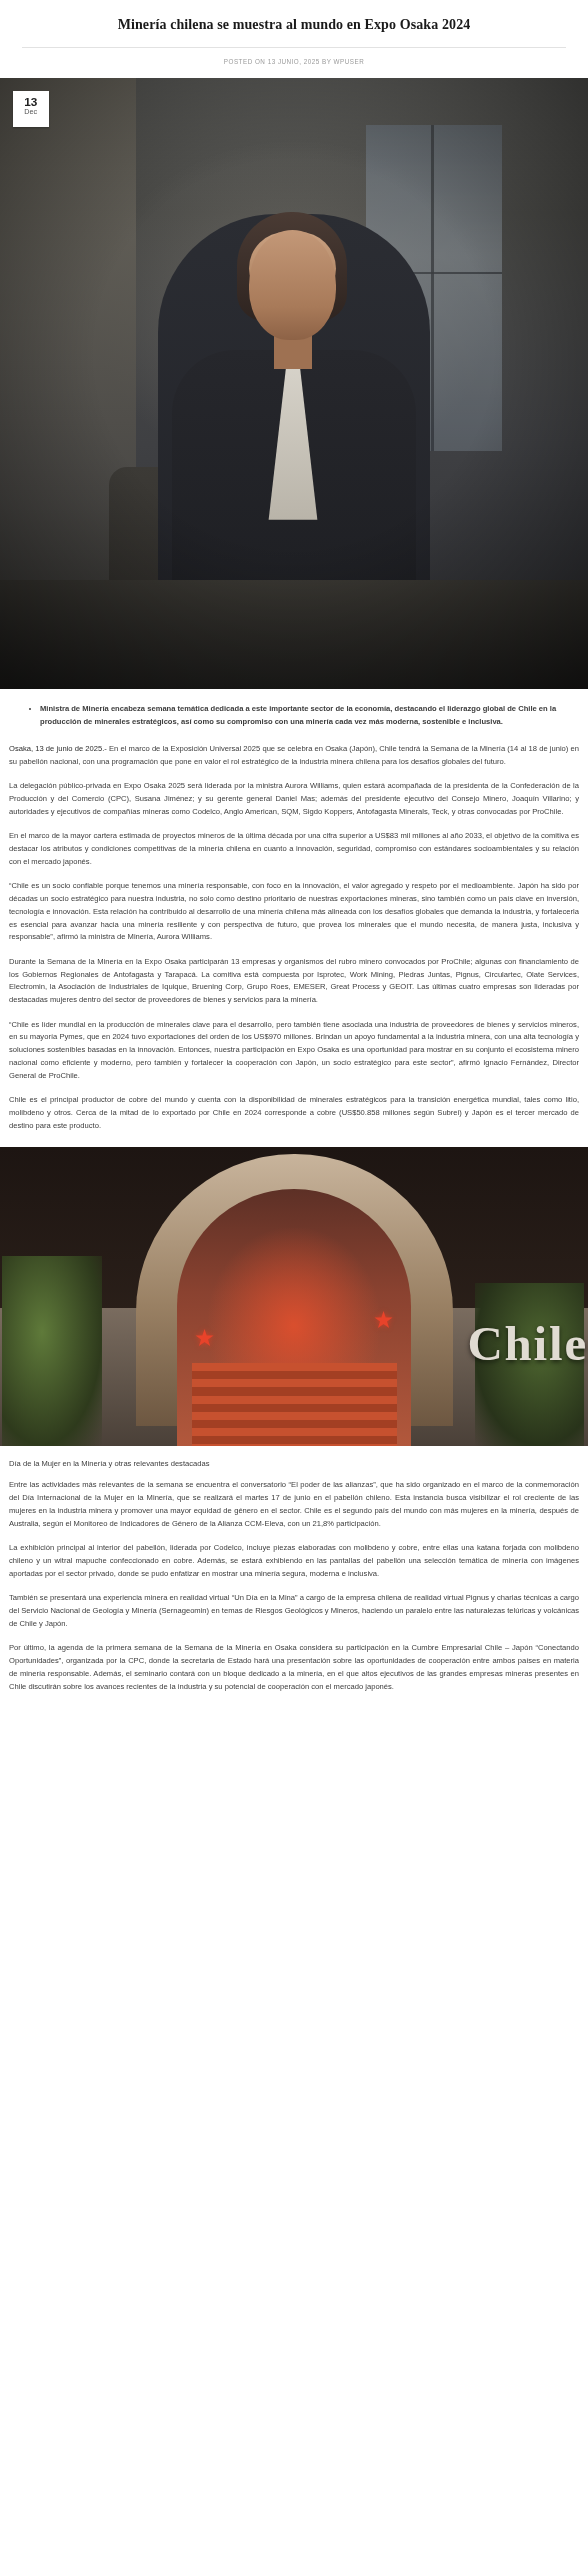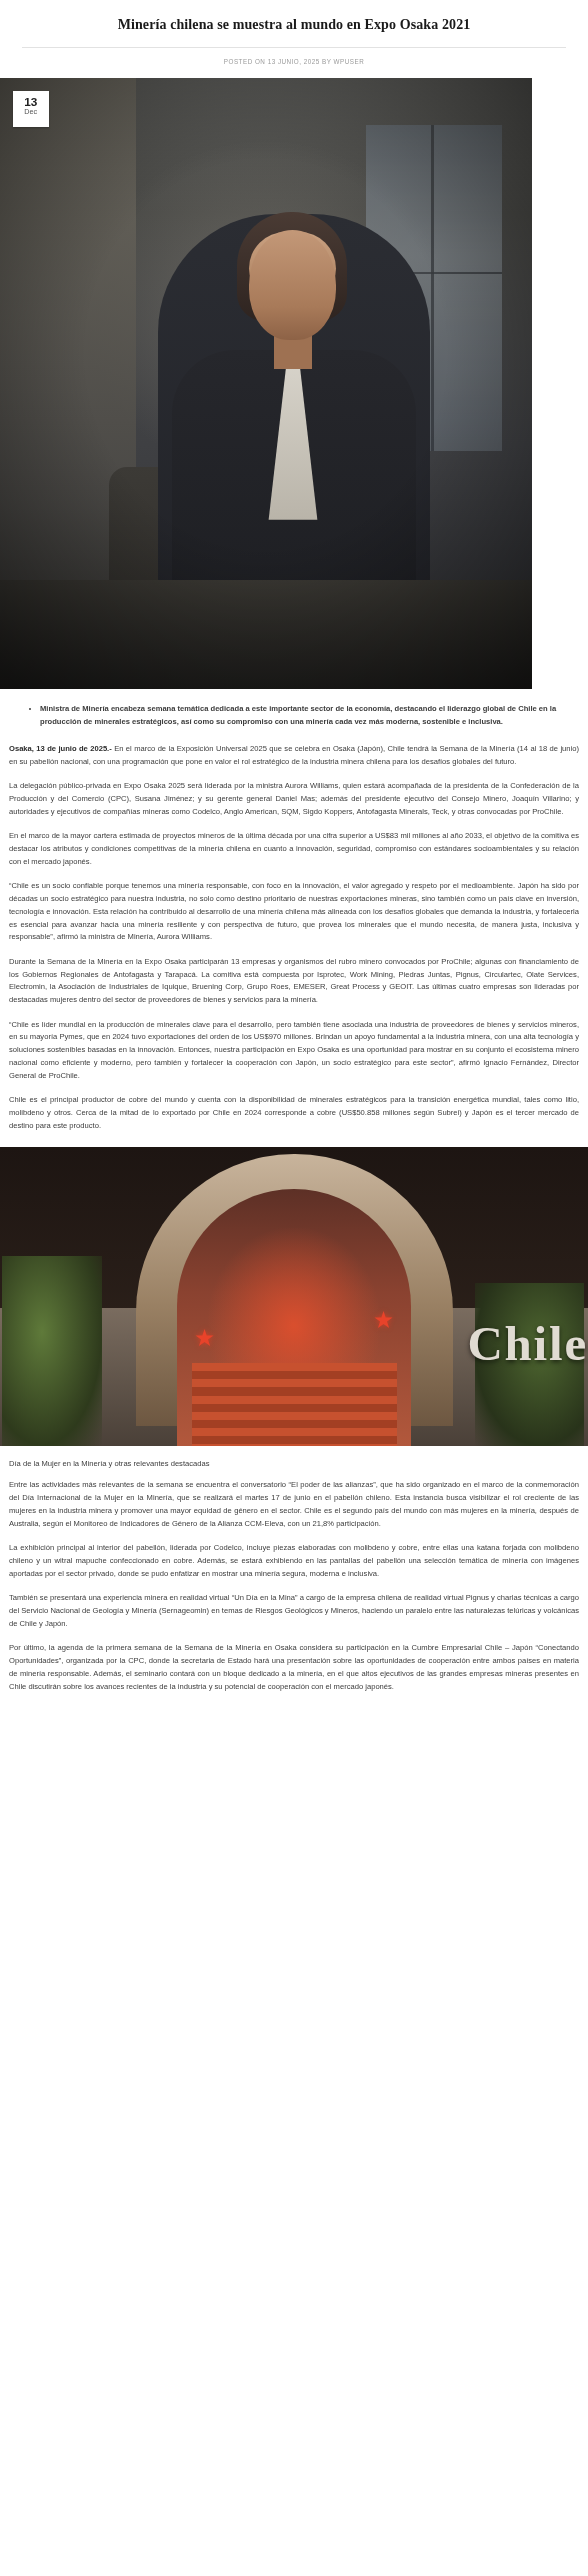--- a/index.html
+++ b/index.html
@@ -37,21 +37,21 @@
     text-align: center;
     font-size: 6.3px;
     letter-spacing: 0.5px;
     color: #9a9a9a;
     margin: 10px 0 0 0;
     text-transform: uppercase;
   }
   .hero-wrap {
     position: relative;
     margin: 12.7px 0 0 0;
-    width: 532px;
+    width: 588px;
     height: 611px;
     overflow: hidden;
     background: #a21caf;
   }
   
   .hero-photo {
     position: absolute;
     inset: 0;
     background:
       radial-gradient(ellipse 55% 45% at 50% 38%, rgba(150,145,135,0.45) 0%, rgba(0,0,0,0) 62%),
@@ -182,21 +182,21 @@
     padding-right: 9px;
   }
   p.body {
     font-size: 7.6px;
     line-height: 1.68;
     color: #3c3c3c;
     margin: 11.8px 0 0 0;
     text-align: justify;
   }
   p.body.first { margin-top: 14.5px; }
-  .lead-label { font-weight: bold; color: #2b2b2b; }
+  .lead-label { font-weight: normal; color: #2b2b2b; }
   .ital { }
   .photo2-wrap {
     position: relative;
     width: 588px;
     height: 299px;
     margin: 14.5px 0 0 0;
     overflow: hidden;
     background: #120d0c;
   }
   .p2-floor {
@@ -265,21 +265,21 @@
     color: #3c3c3c;
     margin: 12.7px 0 0 0;
   }
   .pad-bottom { height: 23.5px; }
 </style>
 </head>
 <body>
 
 <div class="page">
 
-  <h1 class="article-title">Minería chilena se muestra al mundo en Expo Osaka 2021</h1>
+  <h1 class="article-title">Minería chilena se muestra al mundo en Expo Osaka 2024</h1>
   <hr class="title-rule">
 
   <div class="meta">
     <span>POSTED ON</span>
     <span>13 JUNIO, 2025</span>
     <span>BY</span>
     <span>WPUSER</span>
   </div>
 
   <div class="hero-wrap">

